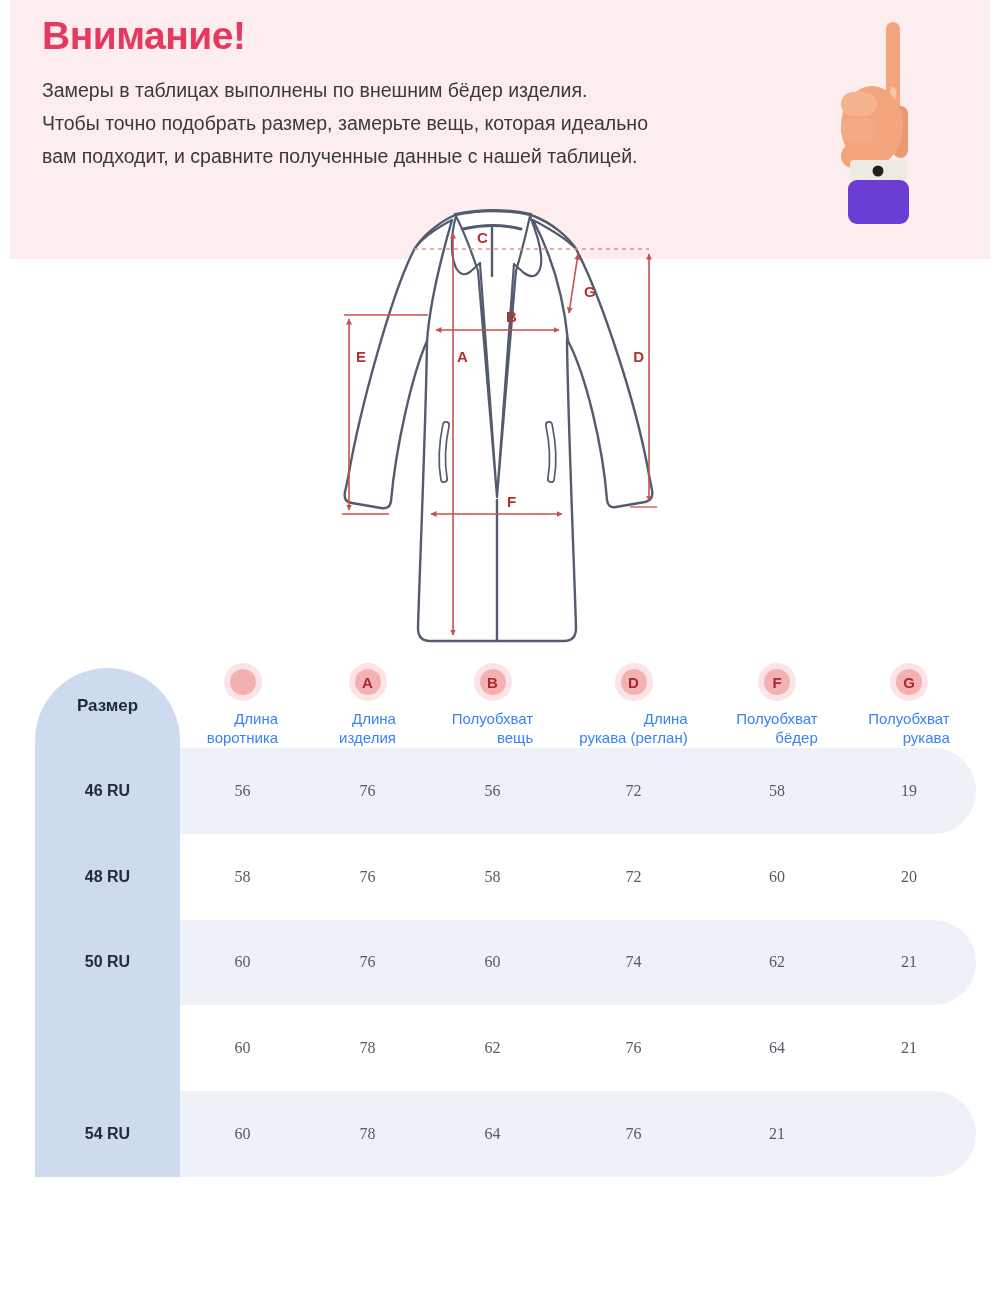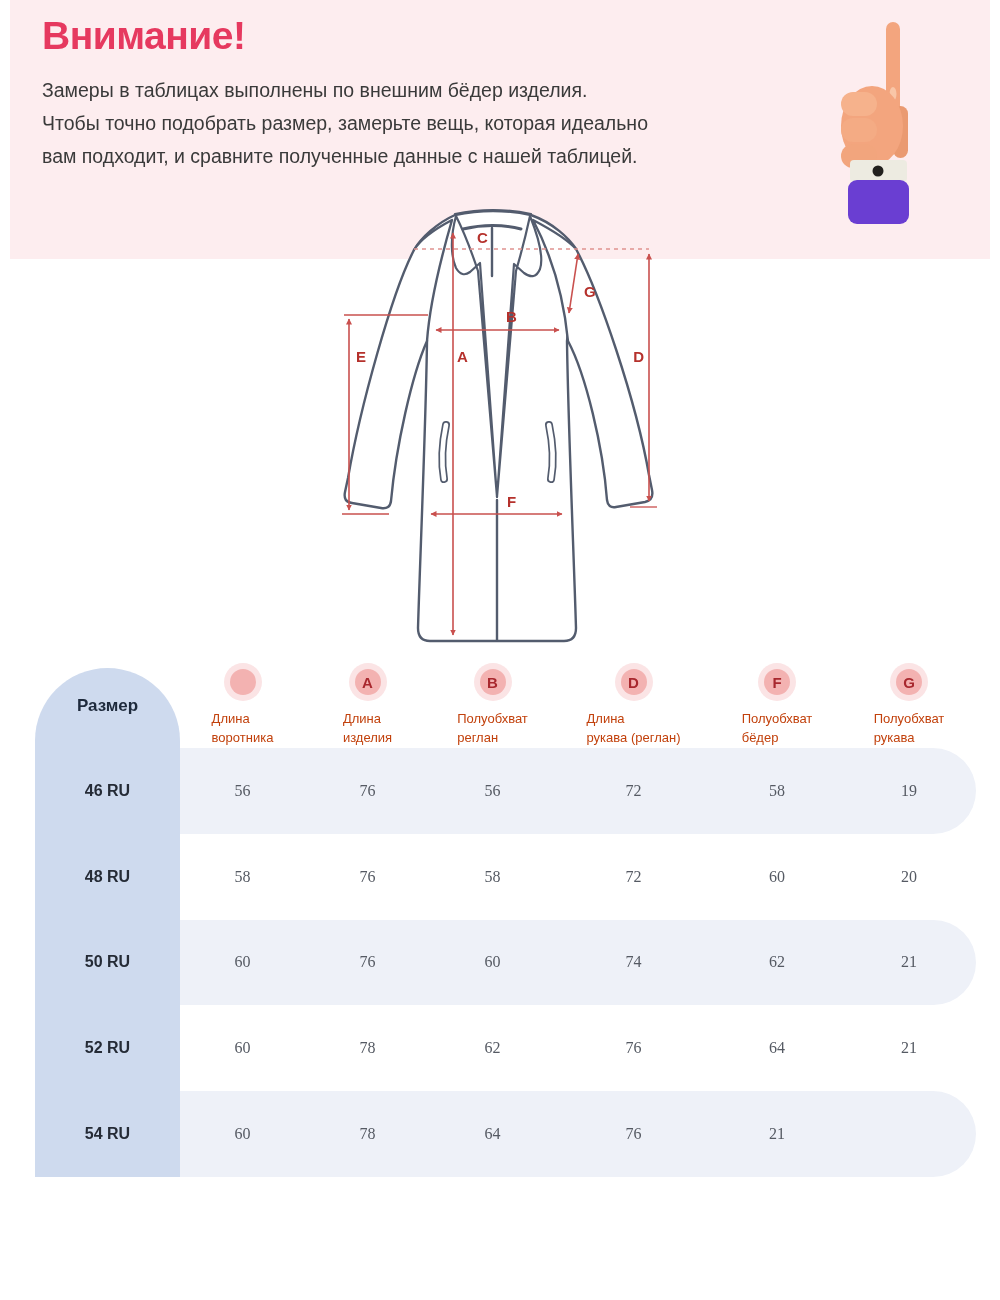--- a/index.html
+++ b/index.html
@@ -31,21 +31,21 @@
         border-radius:73px 73px 0 0;}
   .size-col-title{position:absolute;left:0;top:28px;width:145px;text-align:center;
         font-weight:bold;font-size:17px;color:#1e2a3c;}
   .thead{position:absolute;left:145px;top:0;width:796px;height:80px;display:grid;
         grid-template-columns:125px 125px 125px 157px 130px 134px;}
   .hcell{display:flex;flex-direction:column;align-items:center;}
   .circ{width:38px;height:38px;margin-top:-5px;border-radius:50%;background:#fbe4e5;
         display:flex;align-items:center;justify-content:center;flex:0 0 auto;}
   .circ-in{width:26px;height:26px;border-radius:50%;background:#f3b2b1;color:#a8282e;
         font-weight:bold;font-size:15px;display:flex;align-items:center;justify-content:center;}
-  .hlabel{margin-top:8px;font-size:13px;color:#c2410c;text-align:left;line-height:19px;}
+  .hlabel{margin-top:8px;font-size:15px;color:#3b82f6;text-align:right;line-height:19px;}
   .rows{position:absolute;left:0;top:80px;width:941px;}
   .trow{position:relative;height:85.8px;}
   .stripe{position:absolute;left:145px;top:0;width:796px;height:100%;border-radius:0 43px 43px 0;}
   .trow.striped .stripe{background:#eef1f8;}
   .rsize{position:absolute;left:0;top:0;width:145px;height:100%;display:flex;align-items:center;
         justify-content:center;font-weight:bold;font-size:16px;color:#252b36;}
   .rvals{position:absolute;left:145px;top:0;width:796px;height:100%;display:grid;
         grid-template-columns:125px 125px 125px 157px 130px 134px;}
   .vcell{display:flex;align-items:center;justify-content:center;font-size:16px;color:#555a63;font-family:Liberation Serif, serif;}
 </style>
@@ -155,21 +155,21 @@
             <span style="display:block">Длина</span>
             <span style="display:block">изделия</span>
           </div>
       </div>
       <div class="hcell">
         <div class="circ">
             <div class="circ-in">B</div>
           </div>
         <div class="hlabel">
             <span style="display:block">Полуобхват</span>
-            <span style="display:block">реглан</span>
+            <span style="display:block">вещь</span>
           </div>
       </div>
       <div class="hcell">
         <div class="circ">
             <div class="circ-in">D</div>
           </div>
         <div class="hlabel">
             <span style="display:block">Длина</span>
             <span style="display:block">рукава (реглан)</span>
           </div>
@@ -226,21 +226,20 @@
           <div class="vcell">60</div>
           <div class="vcell">76</div>
           <div class="vcell">60</div>
           <div class="vcell">74</div>
           <div class="vcell">62</div>
           <div class="vcell">21</div>
         </div>
       </div>
       <div class="trow">
         <div class="stripe"></div>
-        <div class="rsize">52 RU</div>
         <div class="rvals">
           <div class="vcell">60</div>
           <div class="vcell">78</div>
           <div class="vcell">62</div>
           <div class="vcell">76</div>
           <div class="vcell">64</div>
           <div class="vcell">21</div>
         </div>
       </div>
       <div class="trow striped">

